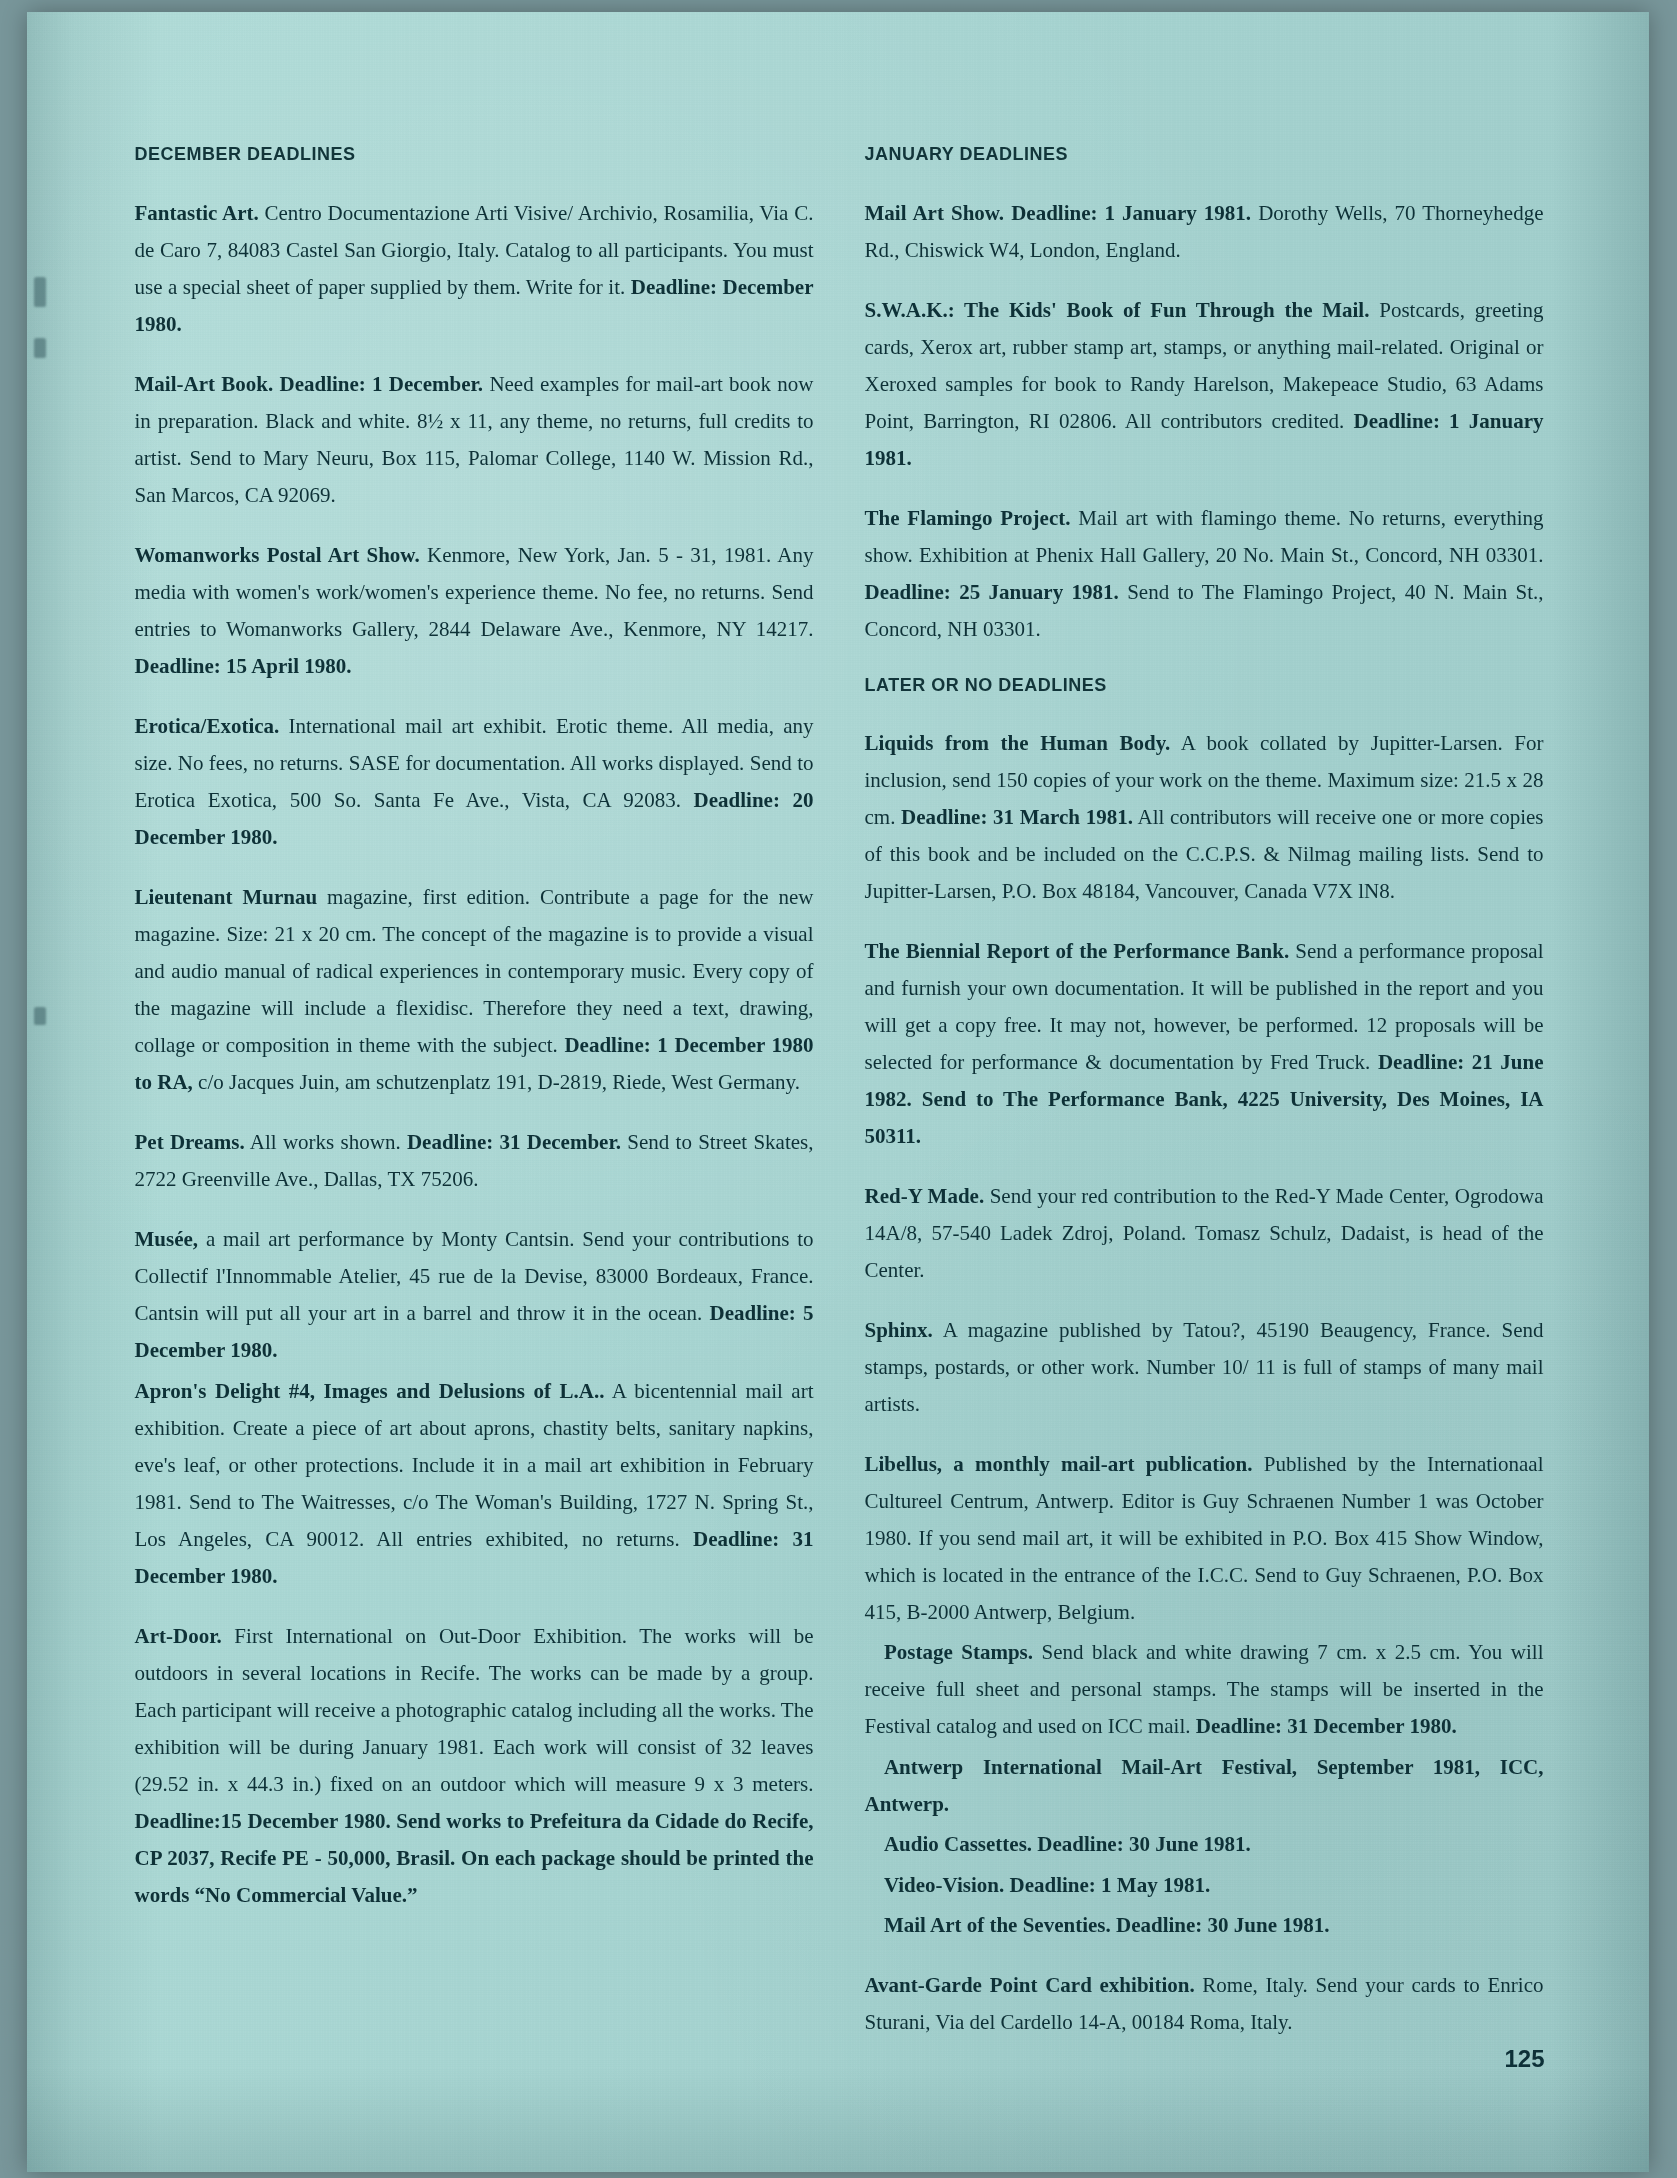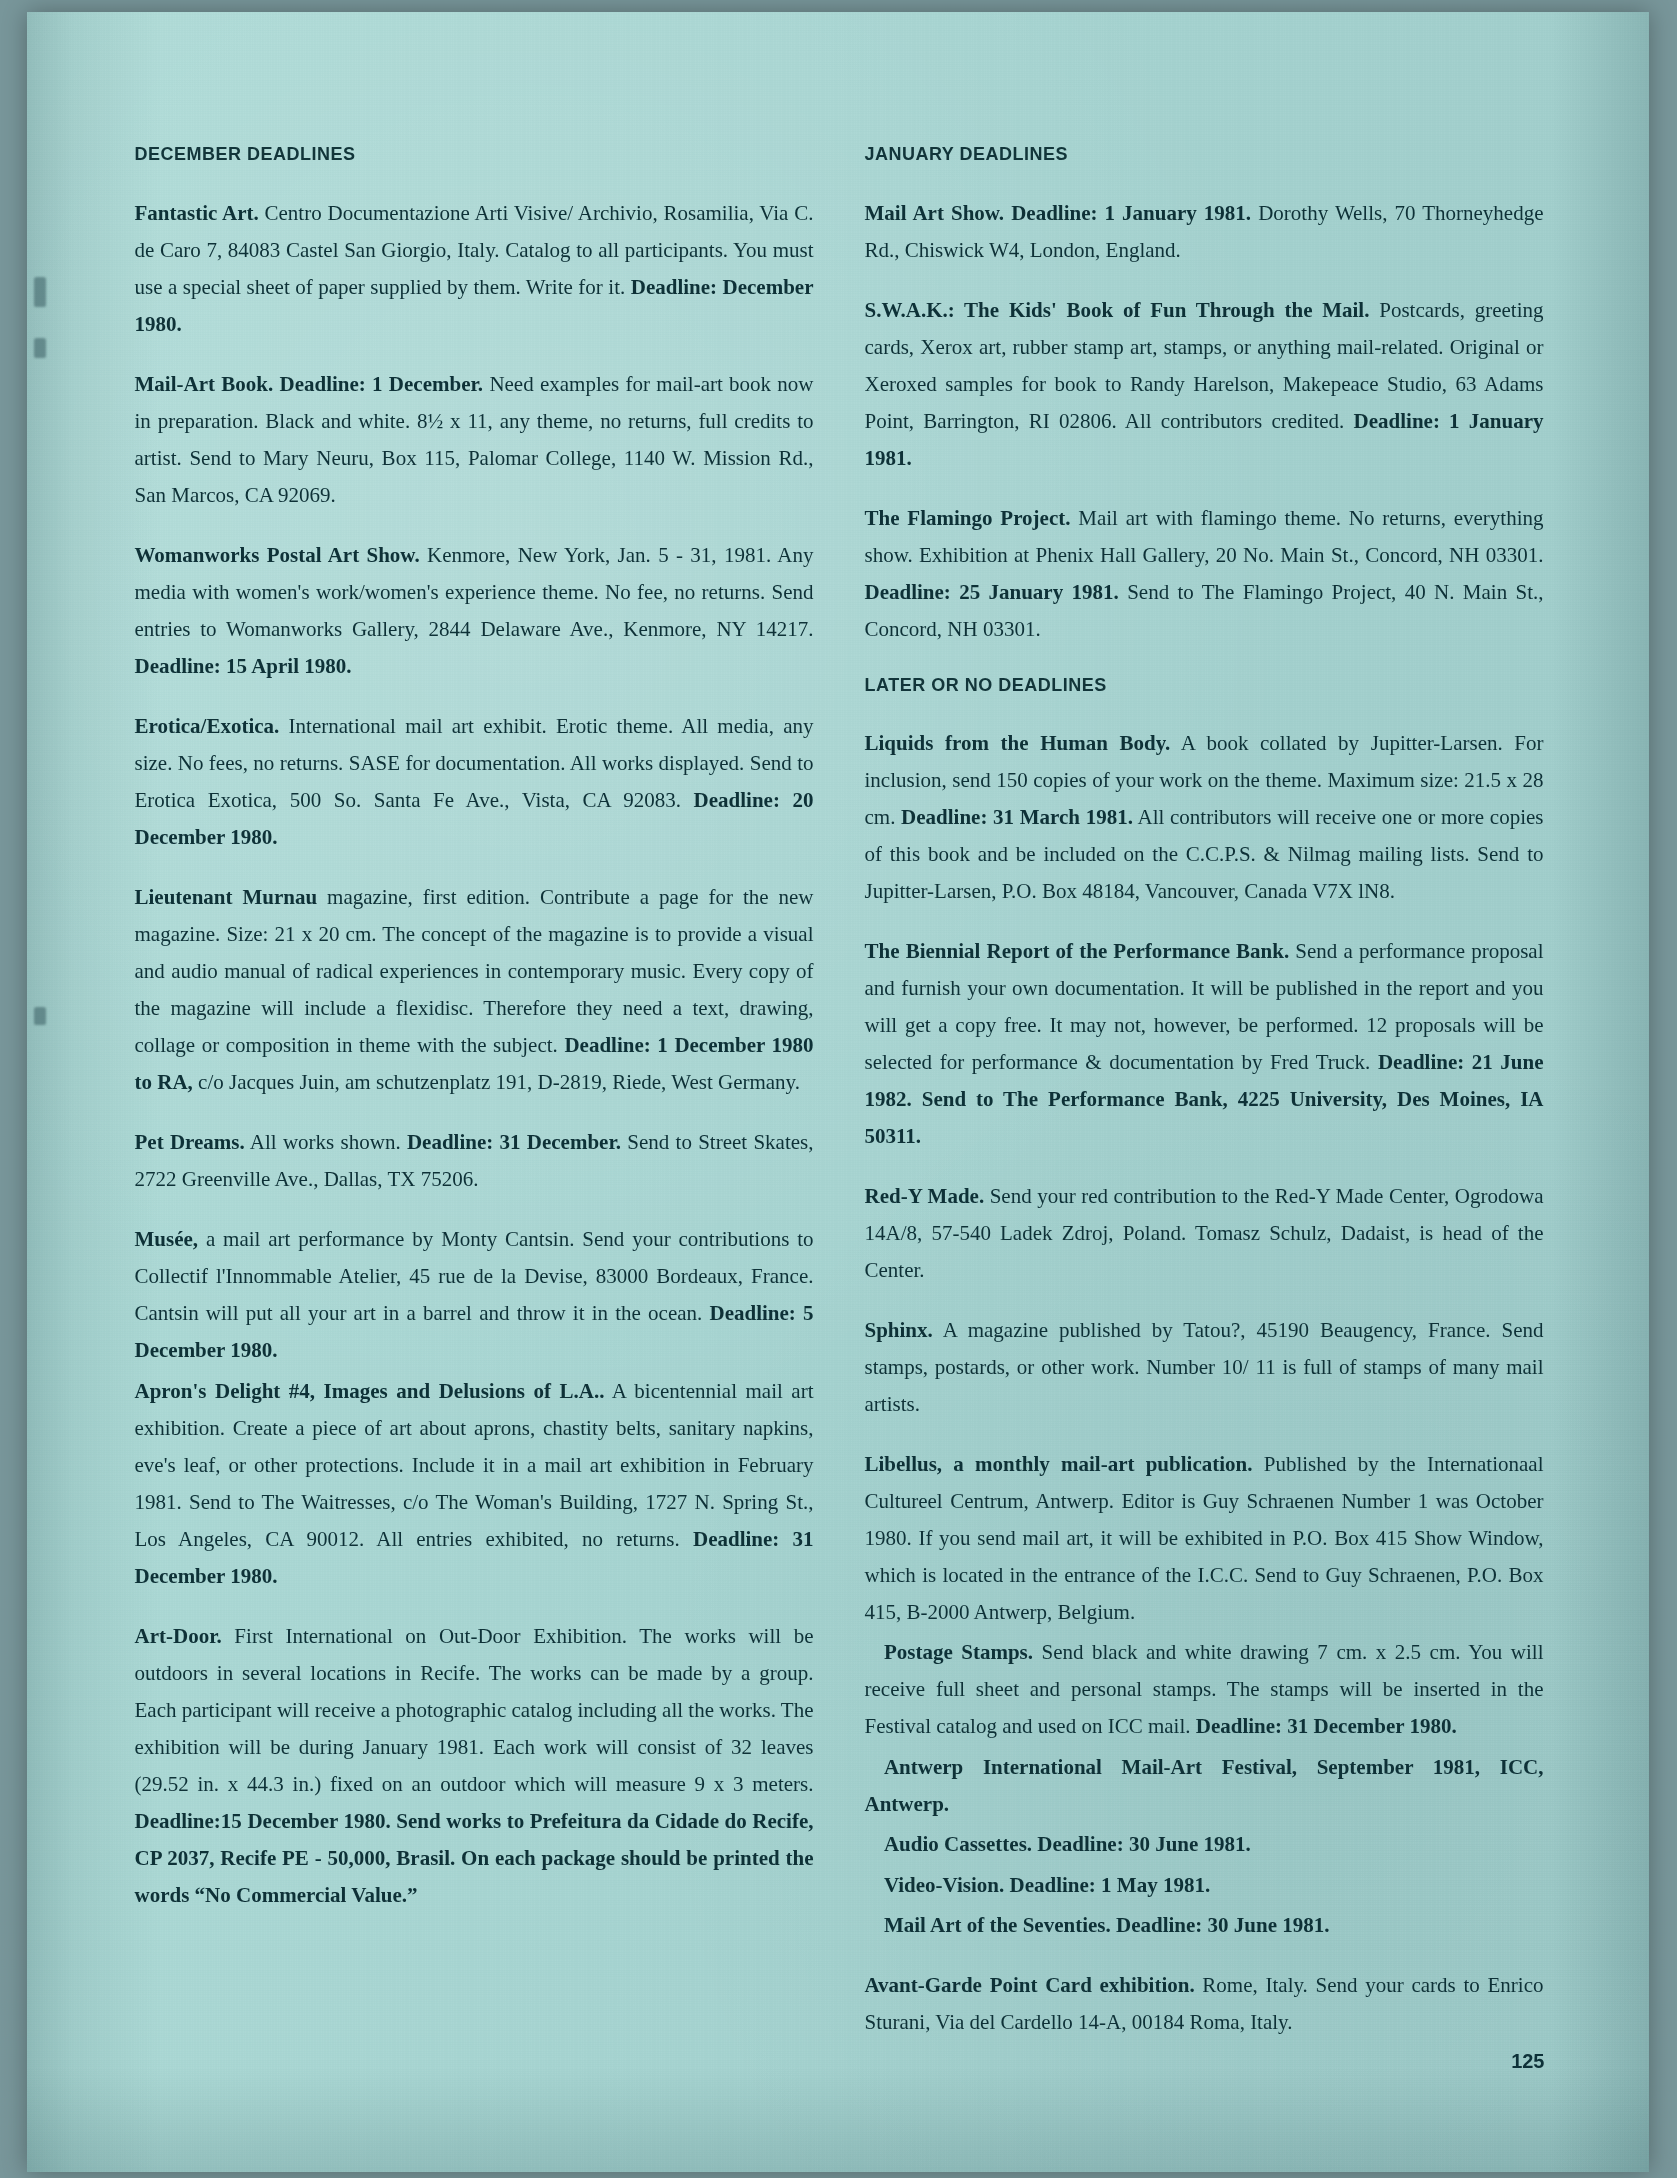--- a/index.html
+++ b/index.html
@@ -126,21 +126,21 @@
     display: block;
     text-indent: 19.4px;
   }
 
   .page-num {
     position: absolute;
     right: 104px;
     bottom: 99px;
     font-family: "Liberation Sans", sans-serif;
     font-weight: bold;
-    font-size: 20px;
+    font-size: 24px;
     color: #12333a;
   }
 
   
   .content, .page-num { filter: contrast(1.04) saturate(1.02); }
 </style>
 </head>
 <body>
 
 <div class="scan-surround"></div>

